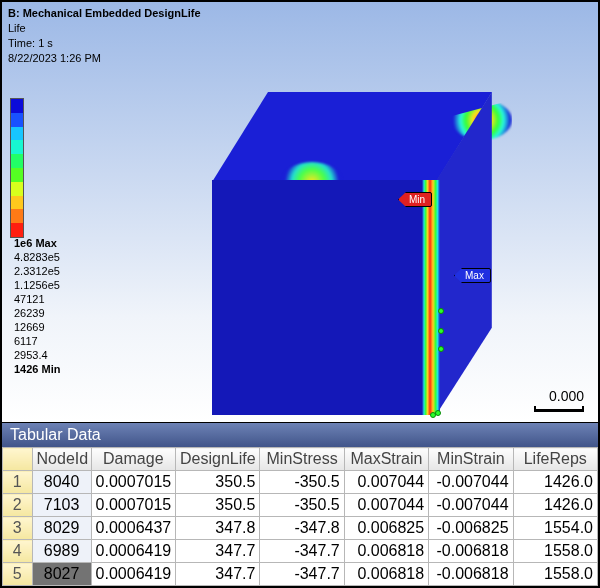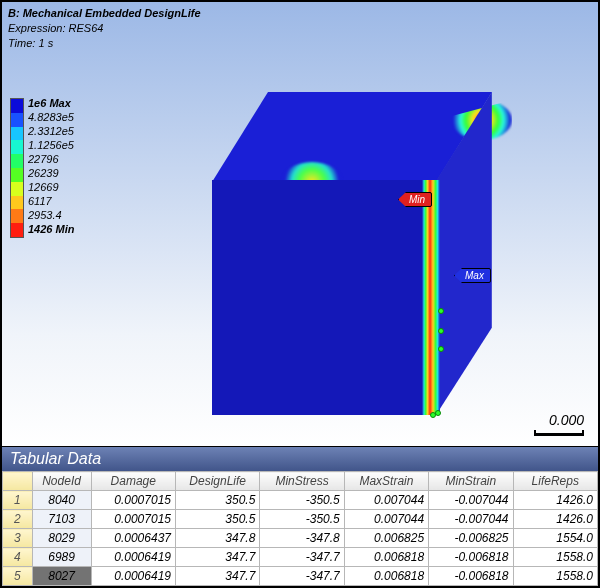--- a/index.html
+++ b/index.html
@@ -11,40 +11,40 @@
     color: #000;
     background: #fff;
     overflow: hidden;
   }
   .frame {
     width: 600px; height: 588px;
     border: 2px solid #000;
     position: relative;
     display: flex;
     flex-direction: column;
-    font-style: italic;
   }
   .viewport {
     position: relative;
     flex: 1;
     background: linear-gradient(to bottom, #9cb8e6 0%, #f0f4fa 75%, #ffffff 100%);
     overflow: hidden;
   }
   .header-text {
     position: absolute;
     top: 4px; left: 6px;
     line-height: 1.35;
     color: #000;
   }
   .header-text .title { font-weight: bold; }
   .legend {
     position: absolute;
     top: 96px; left: 8px;
     display: flex;
     align-items: stretch;
+    flex-direction: column;
   }
   .legend-bar {
     width: 14px;
     display: flex;
     flex-direction: column;
     border: 1px solid #555;
   }
   .legend-seg { flex: 1; }
   .legend-labels {
     margin-left: 4px;
@@ -152,21 +152,21 @@
   }
   .tabular-title {
     background: linear-gradient(to bottom, #6d82b5, #41558a);
     color: #fff;
     font-size: 16px;
     padding: 3px 8px;
   }
   table {
     border-collapse: collapse;
     width: 100%;
-    font-size: 12px;
+    font-size: 16px;
     table-layout: fixed;
   }
   th, td {
     border: 1px solid #b7b7b7;
     padding: 2px 4px;
     text-align: right;
     white-space: nowrap;
     overflow: hidden;
   }
   thead th {
@@ -189,43 +189,44 @@
 </style>
 </head>
 <body>
 
 <div class="frame">
 
   <div class="viewport">
 
     <div class="header-text">
       <div class="title">B: Mechanical Embedded DesignLife</div>
-      <div>Expression: RES64</div>
+      <div>Life</div>
       <div>Time: 1 s</div>
+      <div>8/22/2023 1:26 PM</div>
     </div>
 
     <div class="legend">
       <div class="legend-bar" id="legend-bar" style="height: 140px;">
           <div class="legend-seg" style="background: rgb(11, 11, 217);"></div>
           <div class="legend-seg" style="background: rgb(25, 82, 255);"></div>
           <div class="legend-seg" style="background: rgb(23, 198, 255);"></div>
           <div class="legend-seg" style="background: rgb(23, 247, 209);"></div>
           <div class="legend-seg" style="background: rgb(34, 255, 102);"></div>
           <div class="legend-seg" style="background: rgb(85, 255, 34);"></div>
           <div class="legend-seg" style="background: rgb(216, 255, 29);"></div>
           <div class="legend-seg" style="background: rgb(255, 200, 29);"></div>
           <div class="legend-seg" style="background: rgb(255, 122, 22);"></div>
           <div class="legend-seg" style="background: rgb(255, 30, 16);"></div>
         </div>
       <div class="legend-labels">
         <span class="end">1e6 Max</span>
         <span>4.8283e5</span>
         <span>2.3312e5</span>
         <span>1.1256e5</span>
-        <span>22796</span>
+        <span>47121</span>
         <span>26239</span>
         <span>12669</span>
         <span>6117</span>
         <span>2953.4</span>
         <span class="end">1426 Min</span>
       </div>
     </div>
 
     <div class="scene">
       <div class="cube-top"></div>

